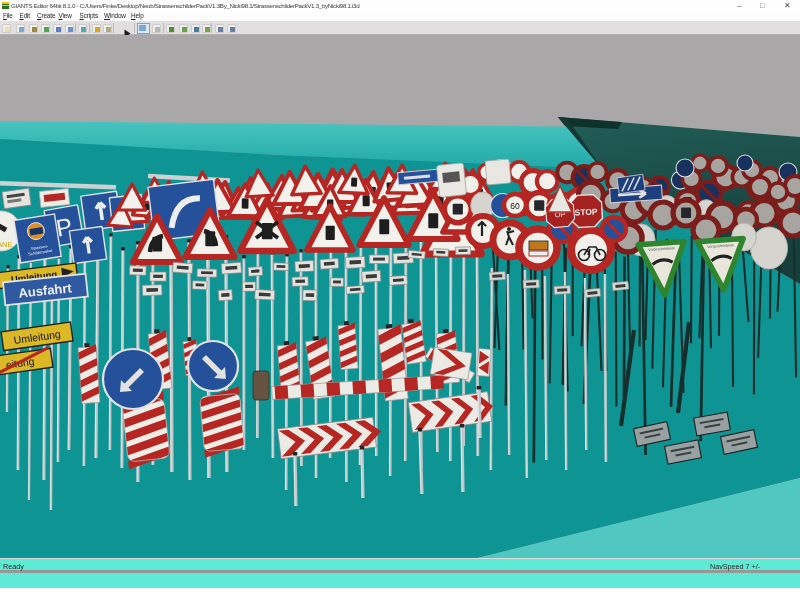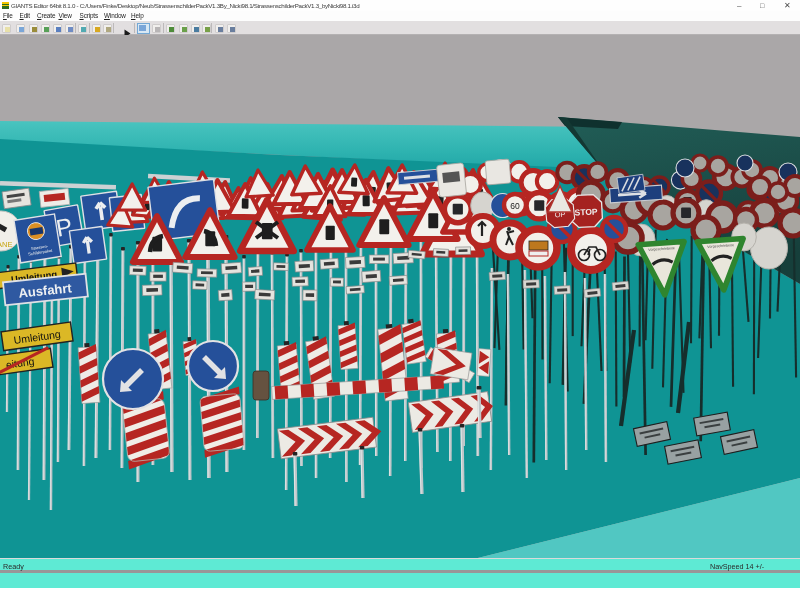--- a/index.html
+++ b/index.html
@@ -1187,13 +1187,13 @@
       </g>
       <g transform="rotate(-12 739 442)">
         <rect x="722" y="433" width="34" height="18" fill="#98a1a2" stroke="#1e1e1e" stroke-width="1.1"></rect>
 <rect x="727" y="438" width="24" height="2" fill="#3a3f40"></rect>
         <rect x="731" y="443" width="16" height="2" fill="#3a3f40"></rect>
       </g>
     </svg><div class="persp">persp</div></div>
 <div class="statusbar">
     <div class="sdark"></div>
  <span class="stxt" style="left:3px">Ready</span>
- <span class="stxt" style="left:710px">NavSpeed 14 +/-</span>
+ <span class="stxt" style="left:710px">NavSpeed 7 +/-</span>
 </div>
 </body></html>

